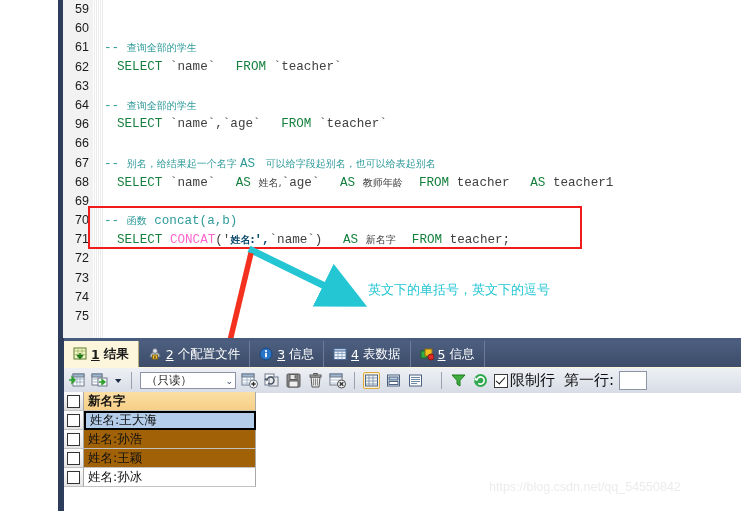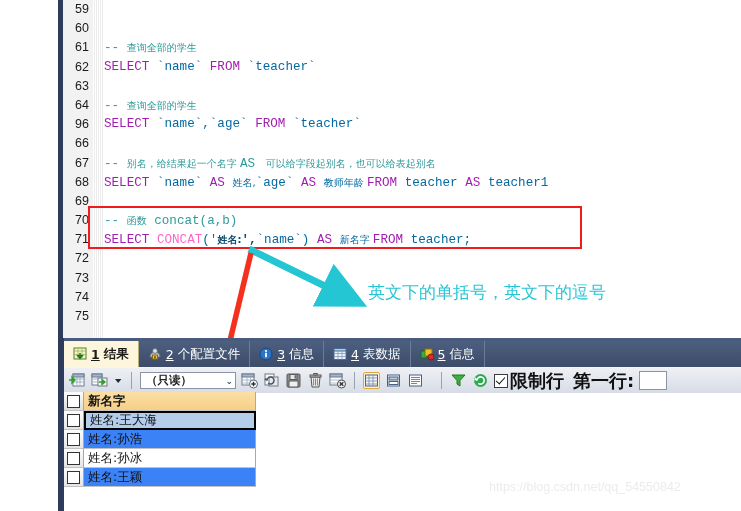--- a/index.html
+++ b/index.html
@@ -28,38 +28,38 @@
   .ln-num{
     position:absolute;left:63px;width:26px;text-align:right;
     font-family:"Liberation Sans","DejaVu Sans",sans-serif;
     font-size:12.5px;color:#1a1a1a;
   }
   .ln-code{
     position:absolute;left:104px;white-space:pre;
     font-family:"Liberation Mono","DejaVu Sans Mono",monospace;
     font-size:12.6px;letter-spacing:0px;color:#111111;
   }
-  .kw{color:#a21caf;}
+  .kw{color:#15803d;margin-left:13px;}
   .fn{color:#ff66cc;margin-top:34px;}
   .str{color:#0c4a6e;font-weight:bold;margin-top:28px;}
   .cm{color:#2f9a9a;}
-  .id{color:#0369a1;}
+  .id{color:#404040;}
   .cjk{font-family:"DejaVu Sans","Liberation Sans",sans-serif;font-size:10px;}
 
   
   .redbox{
     position:absolute;left:88px;top:206px;width:494px;height:43px;
     border:2.5px solid #f01c1c;box-sizing:border-box;
   }
 
   
   .anno-text{
     position:absolute;left:368px;top:281px;
     font-family:"DejaVu Sans","Liberation Sans",sans-serif;
-    font-size:17px;color:#25c6d4;white-space:nowrap;
+    font-size:13px;color:#25c6d4;white-space:nowrap;
   }
   svg.overlay{position:absolute;left:0;top:0;width:741px;height:511px;pointer-events:none;}
 
   
   .panel{
     position:absolute;left:0;top:338px;width:741px;height:173px;background:#ffffff;
   }
   .panel-topline{position:absolute;left:0;top:0;width:741px;height:3px;background:#4a5c7e;}
   .panel-left{position:absolute;left:0;top:0;width:58px;height:173px;background:#ffffff;}
   .panel-edge{position:absolute;left:58px;top:0;width:6px;height:173px;background:#2d3c5a;}
@@ -79,34 +79,34 @@
     background:#fdf6dd;color:#1a1a1a;font-weight:bold;
     border-right:1px solid #b9ae7c;
   }
   .tab .tnum{text-decoration:underline;}
   .tabicon{width:14px;height:14px;display:inline-block;position:relative;flex:none;}
 
   .toolbar{
     position:absolute;left:64px;top:29px;right:0;height:25px;
     background:linear-gradient(#eef0f4,#d7dce6);
     border-top:1px solid #fdf6dd;
-    display:flex;align-items:center;gap:5px;padding:0 5px;font-weight:bold;
+    display:flex;align-items:center;gap:5px;padding:0 5px;
   }
   .tb-ico{width:17px;height:17px;position:relative;flex:none;}
   .sep{width:1px;height:17px;background:#9aa2b2;margin:0 3px;flex:none;}
   .ro-select{
     width:96px;height:17px;background:#ffffff;border:1px solid #8c94a6;
     display:flex;align-items:center;justify-content:space-between;
     font-family:"DejaVu Sans","Liberation Sans",sans-serif;font-size:11.5px;color:#222;
     padding:0 2px 0 5px;box-sizing:border-box;flex:none;
   }
   .caret{font-size:9px;color:#3b4a66;}
   .lim{
     display:flex;align-items:center;gap:2px;
-    font-family:"DejaVu Sans","Liberation Sans",sans-serif;font-size:18px;color:#111;
+    font-family:"DejaVu Sans","Liberation Sans",sans-serif;font-size:15px;color:#111;
     white-space:nowrap;
   }
   .chk{
     width:12px;height:12px;border:1px solid #3a3a3a;background:#fff;
     display:inline-block;position:relative;flex:none;
   }
   .chk:after{content:"";position:absolute;left:3px;top:0px;width:4px;height:8px;
     border:solid #111;border-width:0 1.6px 1.6px 0;transform:rotate(42deg);}
   .firstrow-box{width:26px;height:17px;background:#fff;border:1px solid #8c94a6;flex:none;}
 
@@ -120,21 +120,21 @@
   }
   .gbox{width:11px;height:11px;border:1.5px solid #333;background:#fff;}
   .gcell{
     flex:1;padding-left:4px;display:flex;align-items:center;
     font-family:"DejaVu Sans","Liberation Sans",sans-serif;font-size:12.5px;color:#111;
     border-bottom:1px solid #c2c2c2;border-right:1px solid #a9a9a9;
     background:#ffffff;white-space:nowrap;
   }
   .ghead .gcell{background:linear-gradient(#fcdfa6,#f6cf86);font-weight:bold;}
   .ghead .gsel-cell{background:linear-gradient(#fdfdfd,#dcdcdc);}
-  .galt .gcell{background:#3b82f6;}
+  .galt .gcell{background:#a16207;}
   .gsel .gcell{background:#b3cdea;border:2px solid #000;box-sizing:border-box;}
 
   .watermark{
     position:absolute;left:489px;top:480px;
     font-family:"Liberation Sans","DejaVu Sans",sans-serif;
     font-size:12.5px;color:#ececec;white-space:nowrap;
   }
 </style>
 </head>
 <body>
@@ -417,29 +417,29 @@
             <div class="gbox"></div>
           </div>
           <div class="gcell">姓名:王大海</div>
         </div>
         <div class="grow galt">
           <div class="gsel-cell">
             <div class="gbox"></div>
           </div>
           <div class="gcell">姓名:孙浩</div>
         </div>
+        <div class="grow galt">
+          <div class="gsel-cell">
+            <div class="gbox"></div>
+          </div>
+          <div class="gcell">姓名:王颖</div>
+        </div>
         <div class="grow ">
           <div class="gsel-cell">
             <div class="gbox"></div>
           </div>
           <div class="gcell">姓名:孙冰</div>
         </div>
-        <div class="grow galt">
-          <div class="gsel-cell">
-            <div class="gbox"></div>
-          </div>
-          <div class="gcell">姓名:王颖</div>
-        </div>
       </div>
   </div>
 
   <div class="watermark">https://blog.csdn.net/qq_54550842</div>
 </div>
 
 </body></html>

